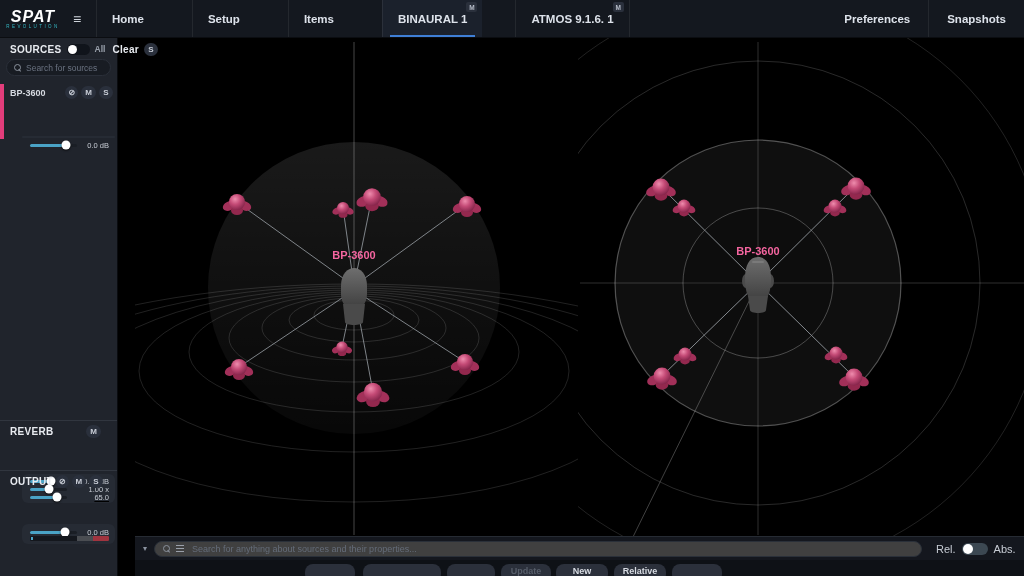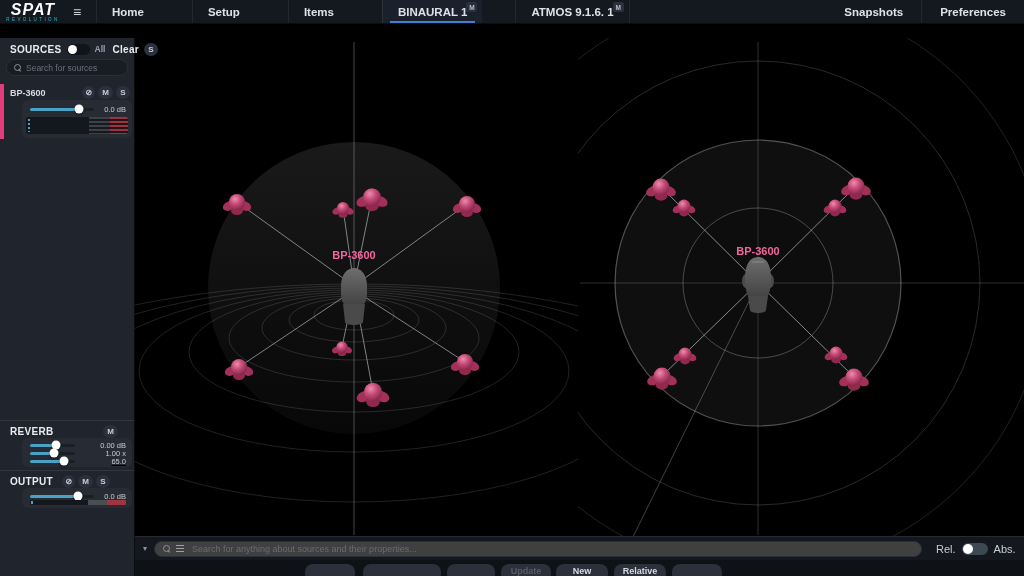--- a/index.html
+++ b/index.html
@@ -1,40 +1,40 @@
 <!DOCTYPE html>
 <html><head>
 <meta charset="utf-8">
 <style>
   html,body{margin:0;padding:0;background:#000;}
   *{box-sizing:border-box;font-family:"Liberation Sans",sans-serif;}
   #app{position:relative;width:1024px;height:576px;background:#000;overflow:hidden;}
 
   
-  .topbar{position:absolute;left:0;top:0;width:1024px;height:24px;background:#14181f;
+  .topbar{position:absolute;left:0;top:0;width:1024px;height:38px;background:#14181f;
     display:flex;align-items:stretch;border-bottom:1px solid #0b0d11;z-index:5;}
   .logo{width:66px;display:flex;flex-direction:column;justify-content:center;align-items:center;padding-top:2px;}
   .logo .t{color:#fff;font-size:16px;font-weight:800;letter-spacing:1px;line-height:14px;font-style:italic;}
   .logo .s{color:#35b8c4;font-size:4.5px;letter-spacing:2.4px;line-height:6px;}
   .menu-btn{width:22px;display:flex;align-items:center;justify-content:center;color:#cfd4db;font-size:14px;cursor:pointer;}
   .tabs{display:flex;align-items:stretch;margin-left:8px;}
   .tab{position:relative;display:flex;align-items:center;padding:0 15px;color:#dde2ea;
     font-size:11.5px;font-weight:700;cursor:pointer;}
   .tab+.tab{border-left:1px solid rgba(255,255,255,0.07);}
   .tabs{border-left:1px solid rgba(255,255,255,0.07);border-right:1px solid rgba(255,255,255,0.07);gap:33px;}
   .tab.active{background:#1b212c;}
   .tab.active::after{content:"";position:absolute;left:7px;right:7px;bottom:0;height:2px;background:#3f7fd6;}
   .tab .badge{position:absolute;top:2px;right:5px;width:11px;height:10px;border-radius:2px;
     background:#2a303c;color:#b7bdc9;font-size:6.5px;font-weight:700;display:flex;align-items:center;justify-content:center;}
   .topbar .right{margin-left:auto;display:flex;align-items:stretch;}
   .top-link{display:flex;align-items:center;padding:0 18px;color:#dde2ea;font-size:11.5px;font-weight:700;cursor:pointer;}
   .top-link+.top-link{border-left:1px solid rgba(255,255,255,0.07);}
 
   
-  .sidebar{position:absolute;left:0;top:38px;width:135px;height:538px;background:#20242c;
+  .sidebar{position:absolute;left:0;top:38px;width:118px;height:538px;background:#20242c;
     border-right:1px solid #0a0c10;z-index:4;}
   .srow{position:absolute;left:0;right:0;display:flex;align-items:center;}
   .sec-title{color:#e8ebf0;font-size:10px;font-weight:700;letter-spacing:.3px;}
   .toggle{position:relative;width:23px;height:11px;border-radius:6px;background:#10141b;flex:0 0 auto;cursor:pointer;}
   .toggle .tknob{position:absolute;top:1px;width:9px;height:9px;border-radius:50%;background:#fff;}
   .toggle.left .tknob{left:1px;}
   .minitext{color:#9aa1ac;font-size:8.5px;font-weight:bold;}
   .pill{min-width:14px;height:13px;border-radius:7px;background:#2a303c;color:#c8cdd6;
     font-size:8px;font-weight:700;display:flex;align-items:center;justify-content:center;padding:0 4px;cursor:pointer;}
   .searchbox{position:absolute;left:6px;right:6px;top:21px;height:17px;border-radius:9px;
@@ -42,21 +42,21 @@
   .mag{position:relative;width:7px;height:7px;flex:0 0 auto;}
   .mag::before{content:"";position:absolute;left:0;top:0;width:5px;height:5px;border:1.2px solid #8a919c;border-radius:50%;}
   .mag::after{content:"";position:absolute;left:5.4px;top:5.4px;width:3px;height:1.2px;background:#8a919c;transform:rotate(45deg);transform-origin:0 0;}
   .searchbox input{flex:1;background:transparent;border:0;outline:0;color:#aeb4bf;font-size:8.5px;padding:0;min-width:0;}
   .searchbox input::placeholder{color:#6a7280;}
 
   .source-item{position:absolute;left:0;right:0;top:46px;height:55px;}
   .accentbar{position:absolute;left:0;top:0;bottom:0;width:4px;background:#e23d7b;}
   .si-head{position:absolute;left:10px;right:4px;top:1px;height:15px;display:flex;align-items:center;gap:3px;}
   .si-name{color:#d6dae1;font-size:9px;font-weight:700;margin-right:auto;}
-  .panel{position:absolute;left:22px;right:2px;background:#262b34;border-radius:6px;}
+  .panel{position:absolute;left:22px;right:2px;background:#262b34;border-radius:6px;margin-top:36px;}
   .si-panel{top:16px;bottom:1px;}
   .sliderrow{position:absolute;left:8px;right:6px;height:12px;display:flex;align-items:center;}
   .slider{position:relative;height:3px;background:#1a1e25;border-radius:2px;flex:1;}
   .slider .fill{position:absolute;left:0;top:0;bottom:0;background:#4aa3c6;border-radius:2px;}
   .slider .knob{position:absolute;top:50%;width:9px;height:9px;border-radius:50%;background:#fff;
     transform:translate(-50%,-50%);box-shadow:0 1px 2px rgba(0,0,0,.7);cursor:pointer;}
   .val{color:#c7ccd4;font-size:7.5px;white-space:nowrap;text-align:right;}
   .meter{position:absolute;left:4px;right:4px;top:17px;bottom:4px;background:#14171d;border-radius:2px;overflow:hidden;}
   .meter .dash{position:absolute;left:2px;top:2px;bottom:2px;width:2px;
     background:repeating-linear-gradient(180deg,#4aa3c6 0 2px,transparent 2px 4px);}
@@ -117,22 +117,22 @@
       <div class="tab active">
         <span>BINAURAL 1</span>
         <span class="badge">M</span>
       </div>
       <div class="tab">
         <span>ATMOS 9.1.6. 1</span>
         <span class="badge">M</span>
       </div>
     </div>
     <div class="right">
+      <div class="top-link">Preferences</div>
       <div class="top-link">Snapshots</div>
-      <div class="top-link">Preferences</div>
     </div>
   </div>
 
   <div class="sidebar">
 
     <div class="srow" style="top:3px;height:16px;padding:0 6px 0 10px;gap:5px;">
       <span class="sec-title">SOURCES</span>
       <span class="toggle left">
           <span class="tknob"></span>
         </span>

